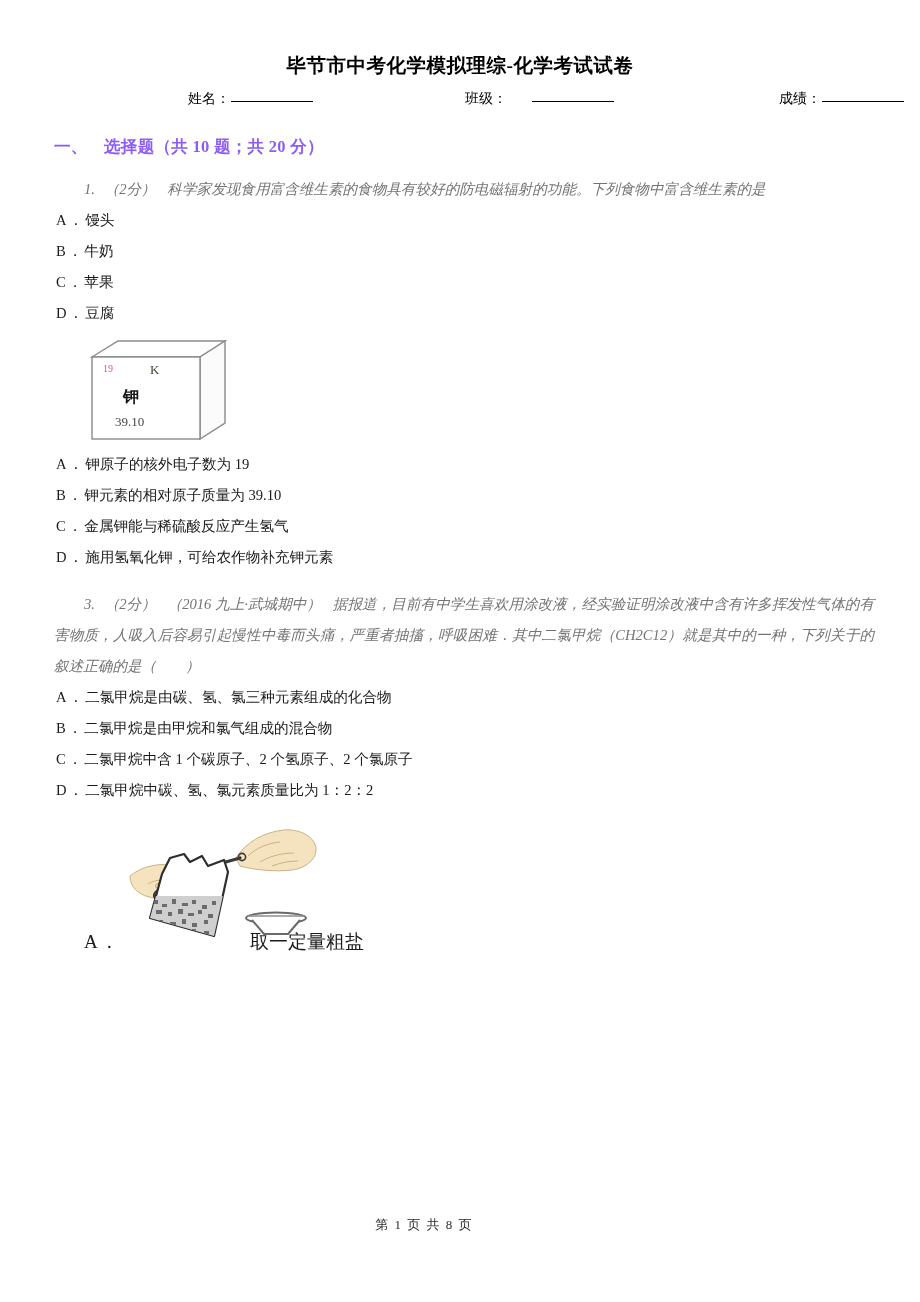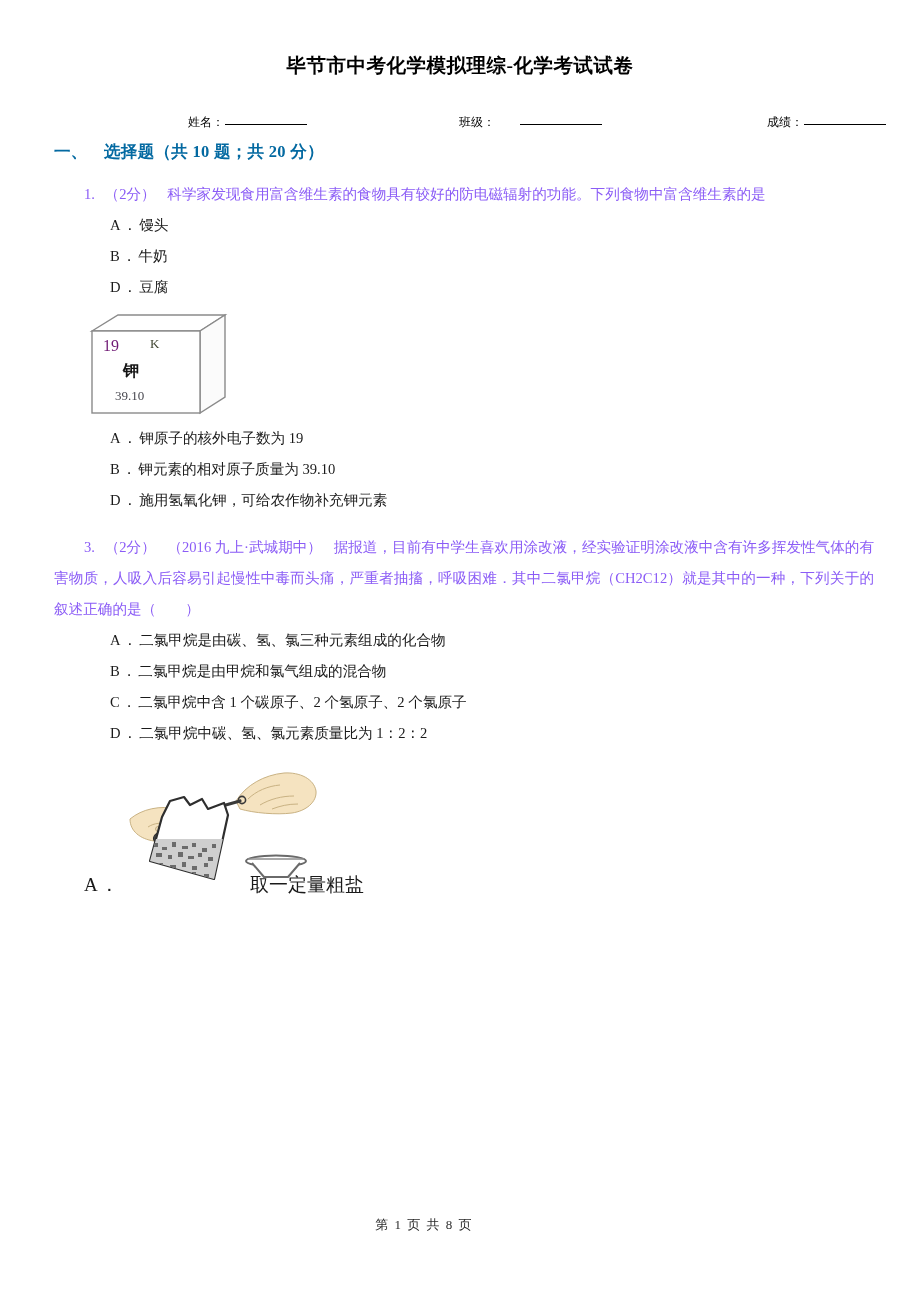--- a/index.html
+++ b/index.html
@@ -30,24 +30,24 @@
     font-weight: bold;
     letter-spacing: 0.5px;
     margin: 0;
     padding-top: 52px;
     color: #000;
   }
 
   
   .identity-row {
     display: flex;
-    margin-top: 35px;
+    margin-top: 11px;
     padding-left: 188px;
     padding-right: 170px;
-    font-size: 12px;
+    font-size: 14px;
     color: #000;
   }
   .identity-field {
     white-space: nowrap;
     display: flex;
     align-items: baseline;
   }
   .identity-field.f-name   { margin-right: 152px; }
   .identity-field.f-class  { margin-right: 165px; gap: 24px; }
   .blank-line {
@@ -55,48 +55,49 @@
     width: 82px;
     border-bottom: 1.6px solid #000;
     height: 1px;
     margin-left: 1px;
     position: relative;
     top: -1px;
   }
 
   
   .section-heading {
-    margin-top: 10px;
+    margin-top: 28px;
     padding-left: 54px;
     font-size: 16.5px;
     font-weight: bold;
-    color: #0369a1;
+    color: #8b5cf6;
     letter-spacing: 0.3px;
   }
   .section-heading .sec-num { margin-right: 12px; }
 
   
   .question {
     margin-top: 16px;
     padding-left: 54px;
     padding-right: 46px;
     font-size: 14.6px;
     line-height: 31px;
     text-align: justify;
-    color: #8b5cf6;
+    color: #737373;
+    font-style: italic;
   }
   .q-stem {
     text-indent: 30px;
   }
   .q-no { margin-right: 6px; }
   .q-score { margin-right: 8px; }
   .q-source { margin-right: 8px; }
 
   .options {
-    padding-left: 80px;
+    padding-left: 26px;
     padding-right: 46px;
     font-size: 14.6px;
     line-height: 31px;
     color: #1a1a1a;
   }
   .option {
     text-indent: 30px;
     white-space: nowrap;
   }
   .opt-letter { letter-spacing: 1px; }
@@ -117,22 +118,22 @@
   .cube-text {
     position: absolute;
     left: 0; top: 0;
     width: 148px; height: 104px;
     pointer-events: none;
   }
   .cube-num {
     position: absolute;
     left: 15px;
     top: 24px;
-    font-size: 16px;
-    color: #701a75;
+    font-size: 10px;
+    color: #ec4899;
     font-family: "Liberation Serif", serif;
   }
   .cube-sym {
     position: absolute;
     left: 62px;
     top: 23px;
     font-size: 13px;
     color: #3f4430;
     font-family: "Liberation Serif", serif;
   }
@@ -224,20 +225,23 @@
     </div>
   </div>
   <div class="options">
     <div class="option">
       <span class="opt-letter">A</span><span class="opt-dot">．</span><span>馒头</span>
     </div>
     <div class="option">
       <span class="opt-letter">B</span><span class="opt-dot">．</span><span>牛奶</span>
     </div>
     <div class="option">
+      <span class="opt-letter">C</span><span class="opt-dot">．</span><span>苹果</span>
+    </div>
+    <div class="option">
       <span class="opt-letter">D</span><span class="opt-dot">．</span><span>豆腐</span>
     </div>
   </div>
 
 
   <div class="figure-potassium">
     <div class="cube-wrap">
       <svg width="148" height="104" viewBox="0 0 148 104">
 
         <polygon points="4,18 30,2 137,2 112,18" fill="#ffffff" stroke="#8a8a8a" stroke-width="1.4"></polygon>
@@ -254,20 +258,23 @@
       </div>
     </div>
   </div>
 
   <div class="options">
     <div class="option">
       <span class="opt-letter">A</span><span class="opt-dot">．</span><span>钾原子的核外电子数为 19</span>
     </div>
     <div class="option">
       <span class="opt-letter">B</span><span class="opt-dot">．</span><span>钾元素的相对原子质量为 39.10</span>
+    </div>
+    <div class="option">
+      <span class="opt-letter">C</span><span class="opt-dot">．</span><span>金属钾能与稀硫酸反应产生氢气</span>
     </div>
     <div class="option">
       <span class="opt-letter">D</span><span class="opt-dot">．</span><span>施用氢氧化钾，可给农作物补充钾元素</span>
     </div>
   </div>
 
   <div class="question">
     <div class="q-stem">
       <span class="q-no">3.</span>
       <span class="q-score">（2分）</span>

